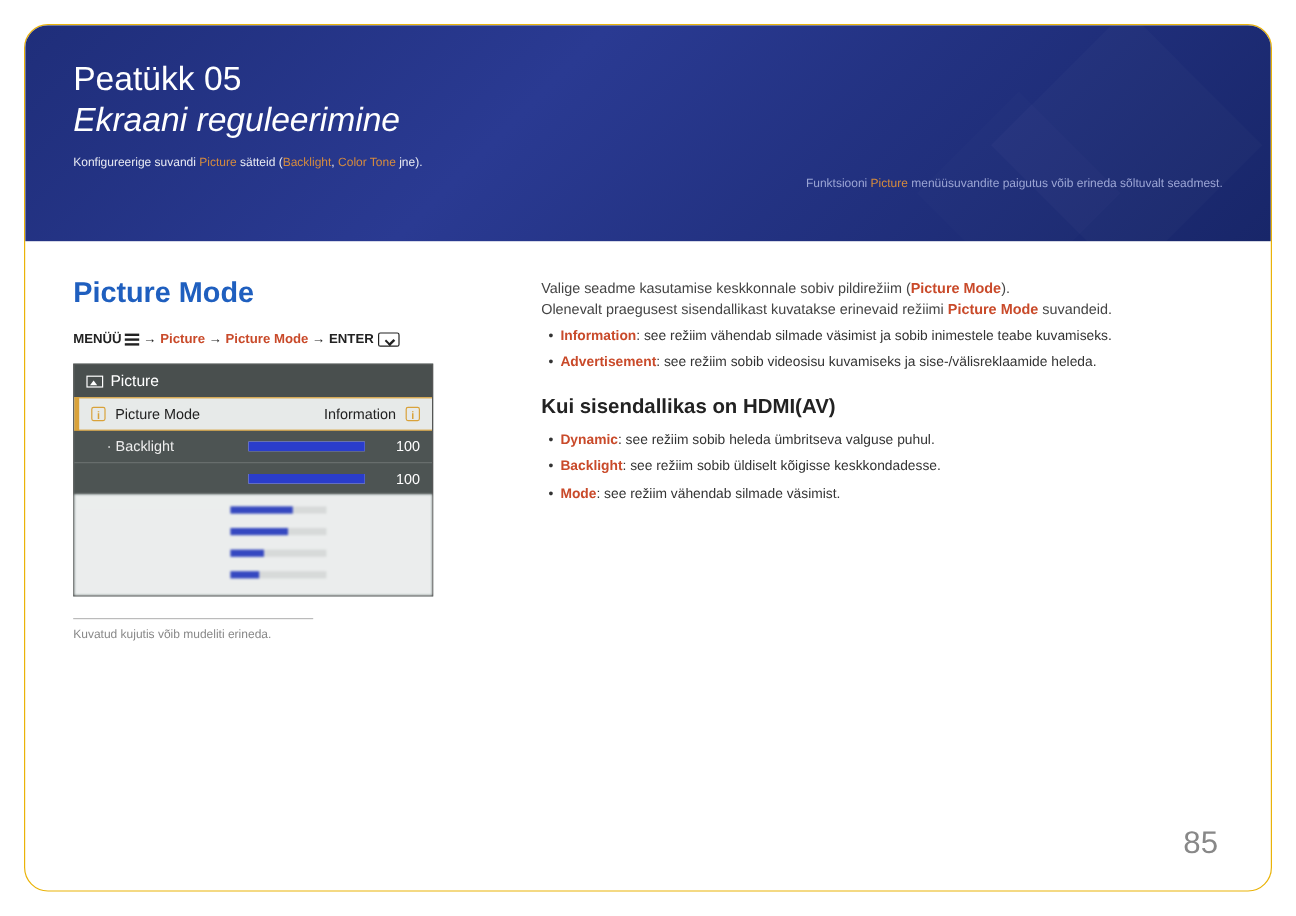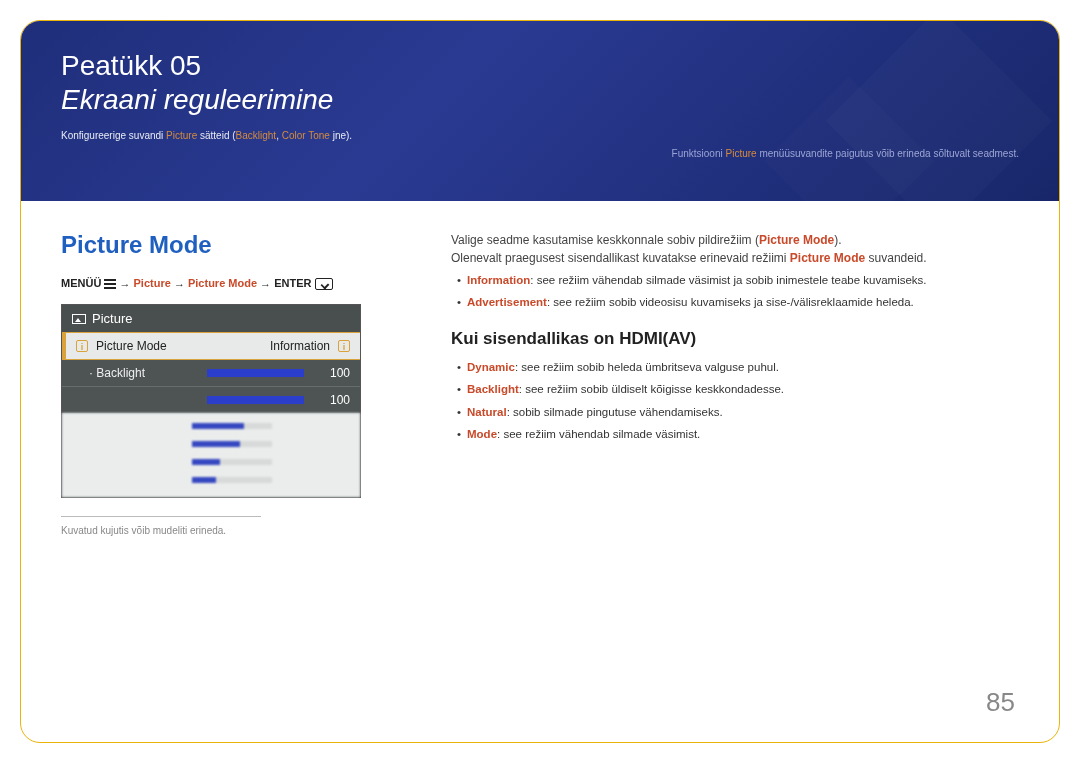--- a/index.html
+++ b/index.html
@@ -222,20 +222,19 @@
 
       <ul>
         <li><span class="term">Information</span><span>: see režiim vähendab silmade väsimist ja sobib inimestele teabe kuvamiseks.</span></li>
         <li><span class="term">Advertisement</span><span>: see režiim sobib videosisu kuvamiseks ja sise-/välisreklaamide heleda.</span></li>
       </ul>
 
       <h3>Kui sisendallikas on HDMI(AV)</h3>
       <ul>
         <li><span class="term">Dynamic</span><span>: see režiim sobib heleda ümbritseva valguse puhul.</span></li>
         <li><span class="term">Backlight</span><span>: see režiim sobib üldiselt kõigisse keskkondadesse.</span></li>
-        <li><span class="term">Natural</span><span>: sobib silmade pingutuse vähendamiseks.</span></li>
         <li><span class="term">Mode</span><span>: see režiim vähendab silmade väsimist.</span></li>
       </ul>
     </div>
   </div>
 
   <div class="pagenum">85</div>
 </div>
 
 </body></html>

